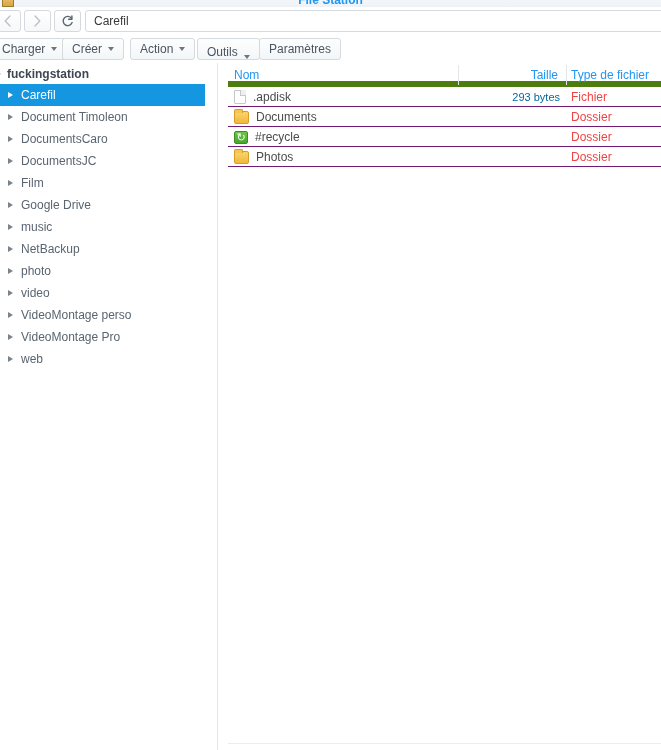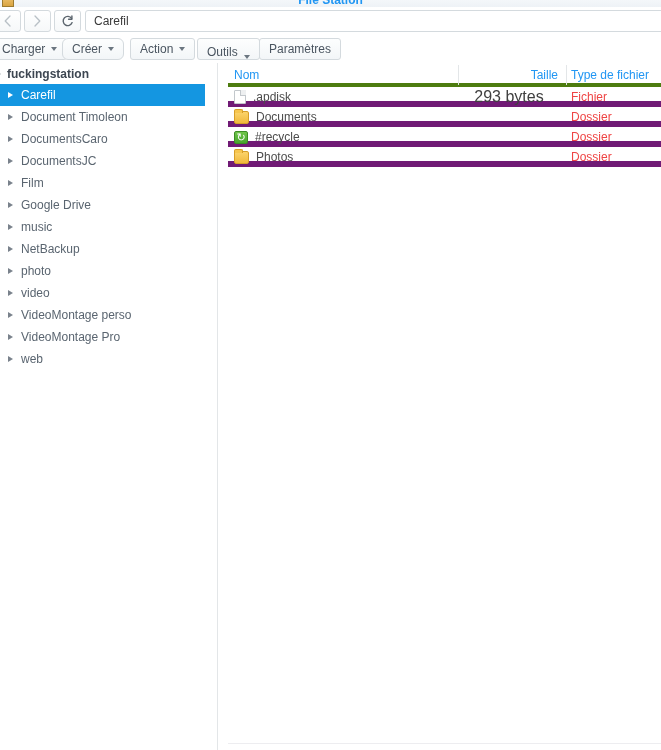--- a/index.html
+++ b/index.html
@@ -177,21 +177,21 @@
   .filelist {
     position: absolute;
     left: 228px; top: 63px;
     width: 433px; height: 687px;
     background: #ffffff;
     overflow: hidden;
   }
   .fl-header {
     position: relative;
     height: 24px;
-    border-bottom: 4px solid #4d7c0f;
+    border-bottom: 6px solid #4d7c0f;
     background: #ffffff;
   }
   .fl-hcell {
     position: absolute;
     top: 0;
     height: 24px;
     line-height: 24px;
     font-size: 12px;
     color: #2196f3;
     white-space: nowrap;
@@ -206,41 +206,41 @@
     top: 2px;
     width: 1px; height: 20px;
     background: #e3e6e8;
   }
   #hdiv1 { left: 230px; }
   #hdiv2 { left: 338px; }
 
   .fl-row {
     position: relative;
     height: 20px;
-    border-bottom: 6px solid #701a75;
+    border-bottom: 1px solid #701a75;
     cursor: default;
   }
   .cell-name {
     position: absolute;
     left: 6px; top: 0;
     height: 20px;
     display: flex;
     align-items: center;
     font-size: 12px;
     color: #4c4c4c;
     white-space: nowrap;
   }
   .cell-size {
     position: absolute;
     left: 230px; top: 0;
     width: 102px; height: 20px;
     line-height: 20px;
-    text-align: center;
-    font-size: 16px;
-    color: #404040;
+    text-align: right;
+    font-size: 11px;
+    color: #0369a1;
     white-space: nowrap;
   }
   .cell-type {
     position: absolute;
     left: 343px; top: 0;
     height: 20px;
     line-height: 20px;
     font-size: 12px;
     color: #ef4444;
     white-space: nowrap;
@@ -342,21 +342,21 @@
       </span>
     </div>
     <input class="addr-field" id="addr" type="text" value="Carefil" style="">
   </div>
 
   <div class="toolbar" id="toolbar">
       <div class="tb-btn" style="left: -8px;">
         <span>Charger</span>
         <span class="caret"></span>
       </div>
-      <div class="tb-btn" style="left: 62px; border-radius: 6px;">
+      <div class="tb-btn" style="left: 62px;">
         <span>Créer</span>
         <span class="caret"></span>
       </div>
       <div class="tb-btn" style="left: 130px;">
         <span>Action</span>
         <span class="caret"></span>
       </div>
       <div class="tb-btn" style="left: 197px; align-items: flex-end;">
         <span>Outils</span>
         <span class="caret"></span>

